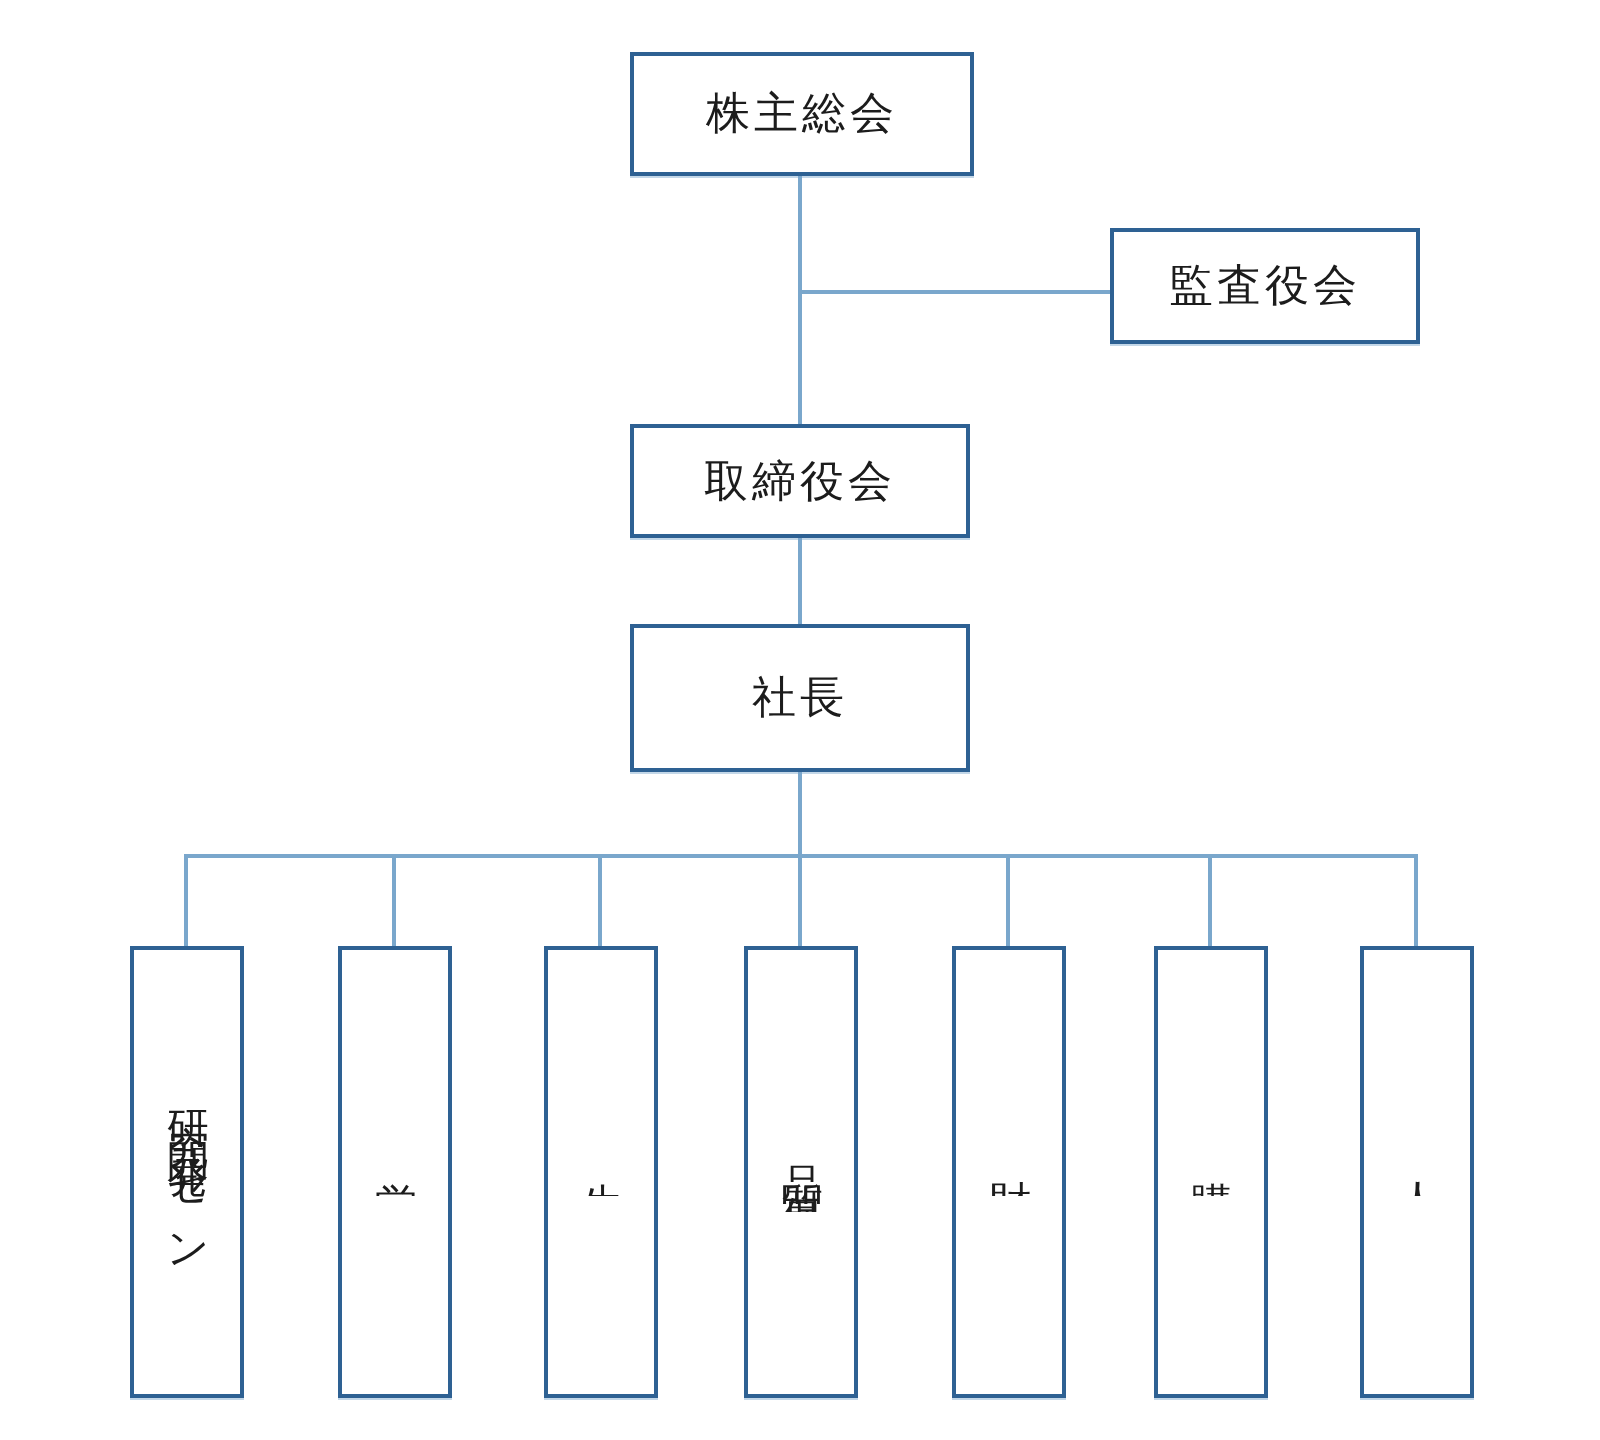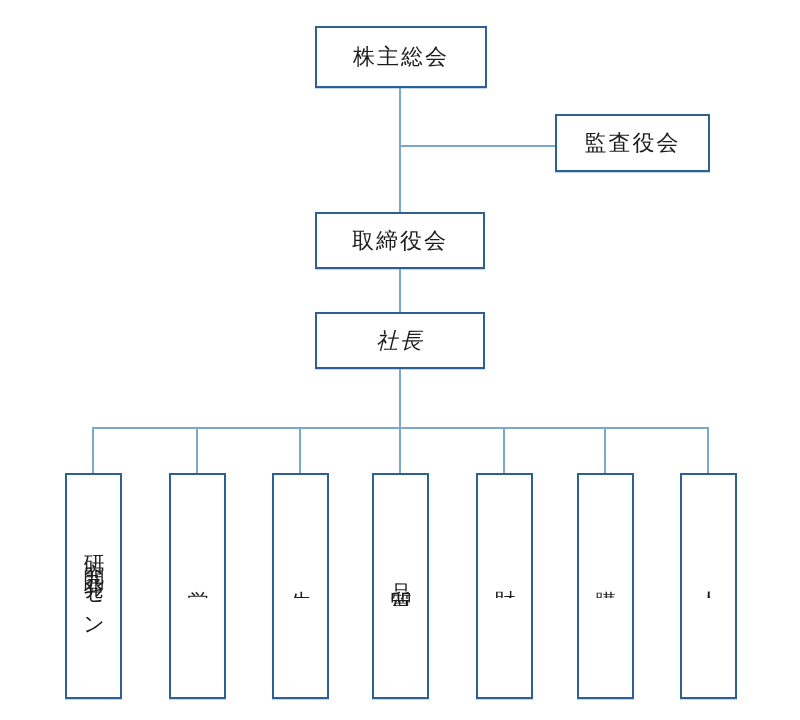--- a/index.html
+++ b/index.html
@@ -27,21 +27,21 @@
     align-items:center;
     justify-content:center;
     color:var(--text);
     font-size:22px;
     letter-spacing:2px;
     box-shadow:0 1px 0 rgba(122,167,204,.45);
   }
   .node-shareholders{left:315px;top:26px;width:172px;height:62px;}
   .node-audit{left:555px;top:114px;width:155px;height:58px;}
   .node-board{left:315px;top:212px;width:170px;height:57px;justify-content:center;}
-  .node-president{left:315px;top:312px;width:170px;height:57px;font-style:italic;}
+  .node-president{left:315px;top:312px;width:170px;height:74px;}
   .dept{
     top:473px;height:226px;width:57px;
     letter-spacing:0;
   }
   .dept span{
     writing-mode:vertical-rl;
     text-orientation:upright;
     letter-spacing:8px;
     font-size:21px;
     line-height:1;

